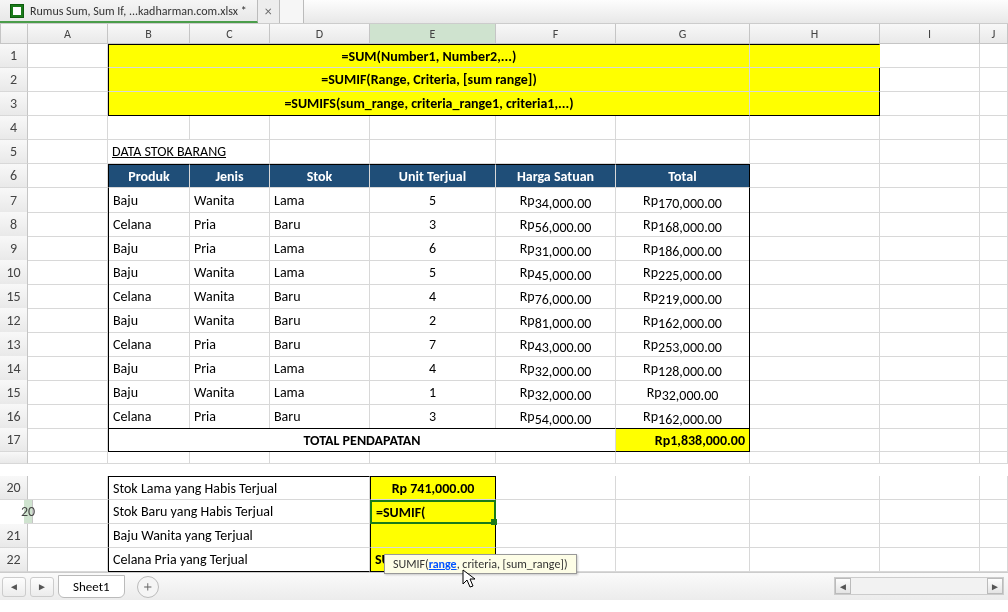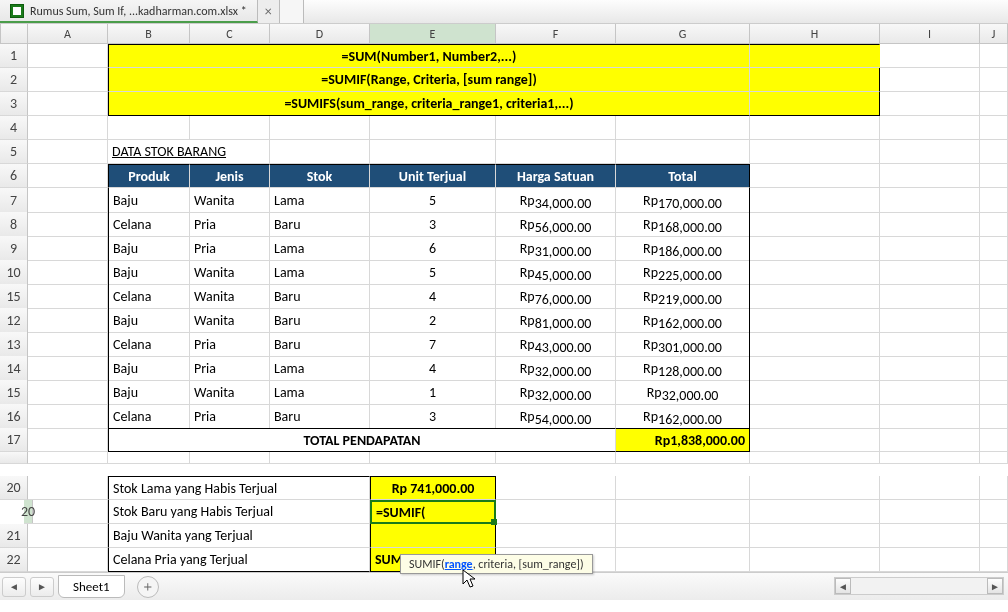--- a/index.html
+++ b/index.html
@@ -45,21 +45,21 @@
     .selcell { background: #ffff00; font-weight: bold; border: 2px solid #1a7a1a !important; position: relative; }
     .selcell::after { content: ""; position: absolute; right: -3px; bottom: -3px; width: 6px; height: 6px; background: #1a7a1a; }
 
     
     .bb { border-bottom: 1px solid #000 !important; }
     .bt { border-top: 1px solid #000 !important; }
     .bl { border-left: 1px solid #000 !important; }
     .br { border-right: 1px solid #000 !important; }
 
     
-    .fn-tooltip { position: absolute; left: 400px; top: 530px; background: #fdfde6; border: 1px solid #999; padding: 2px 8px; font-size: 12px; color: #333; box-shadow: 1px 1px 2px rgba(0,0,0,0.2); z-index: 10; }
+    .fn-tooltip { position: absolute; left: 384px; top: 530px; background: #fdfde6; border: 1px solid #999; padding: 2px 8px; font-size: 12px; color: #333; box-shadow: 1px 1px 2px rgba(0,0,0,0.2); z-index: 10; }
     .fn-tooltip .arg-current { color: #0054ff; font-weight: bold; text-decoration: underline; }
     .cursor-arrow { position: absolute; left: 462px; top: 545px; z-index: 11; pointer-events:none; }
 
     
     .sheet-bar { height: 28px; display: flex; align-items: center; border-top: 1px solid #ccc; background: linear-gradient(#fafafa,#ececec); position: relative; }
     .arrow-btn { width: 24px; height: 20px; border: 1px solid #ccc; border-radius: 3px; margin: 0 2px; display: flex; align-items: center; justify-content: center; background: linear-gradient(#fdfdfd,#ececec); font-size: 10px; color: #555; }
     .sheet-tab { padding: 3px 14px; background: #fff; border: 1px solid #bbb; border-radius: 0 0 6px 6px; margin-left: 2px; font-size: 13px; }
     .add-sheet { width: 22px; height: 22px; border: 1px solid #bbb; border-radius: 11px; margin-left: 12px; display: flex; align-items: center; justify-content: center; font-size: 14px; color: #666; background: #f5f5f5; }
     .hscroll { position: absolute; right: 4px; top: 4px; width: 170px; height: 18px; background: #ececec; border: 1px solid #ccc; display: flex; align-items: center; }
     .hscroll .btn { width: 16px; height: 16px; background: linear-gradient(#fdfdfd,#e4e4e4); border: 1px solid #bbb; display:flex; align-items:center; justify-content:center; font-size:10px; color:#555;}
@@ -285,21 +285,21 @@
         <div class="bl">Celana</div>
         <div>Pria</div>
         <div>Baru</div>
         <div class="tc">7</div>
         <div class="rp-cell">
           <span class="cur">Rp</span>
           <span class="val">43,000.00</span>
         </div>
         <div class="rp-cell br">
           <span class="cur">Rp</span>
-          <span class="val">301,000.00</span>
+          <span class="val">253,000.00</span>
         </div>
         <div></div>
         <div></div>
         <div></div>
       </div>
       <div class="row">
         <div class="rownum">14</div>
         <div></div>
         <div class="bl">Baju</div>
         <div>Pria</div>

